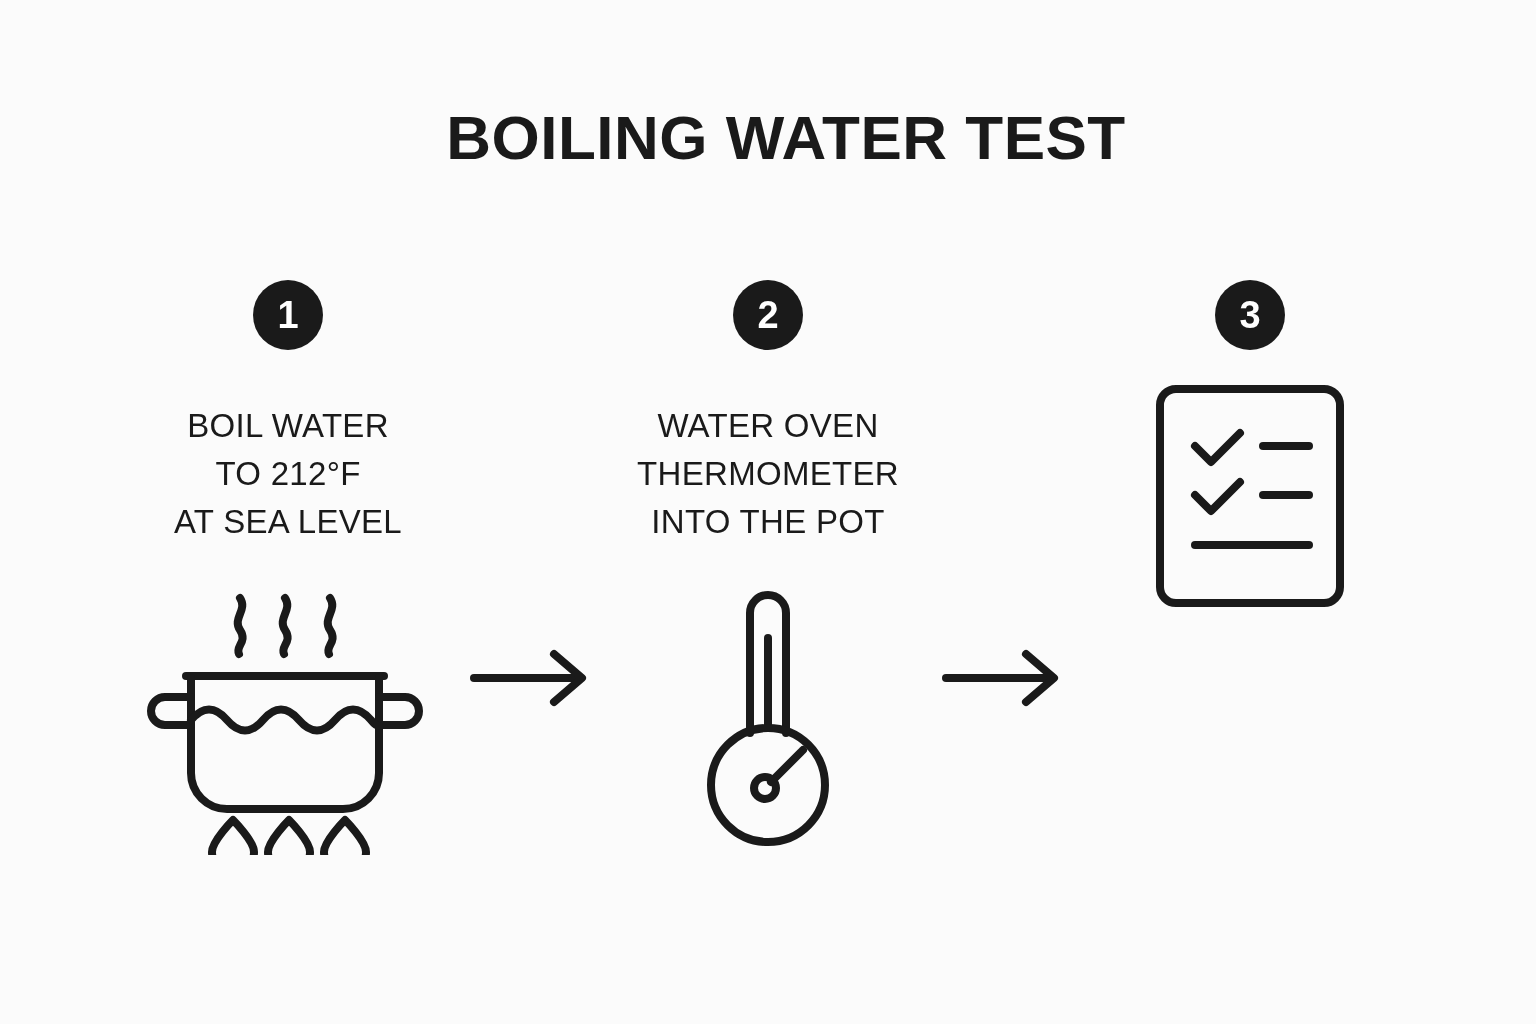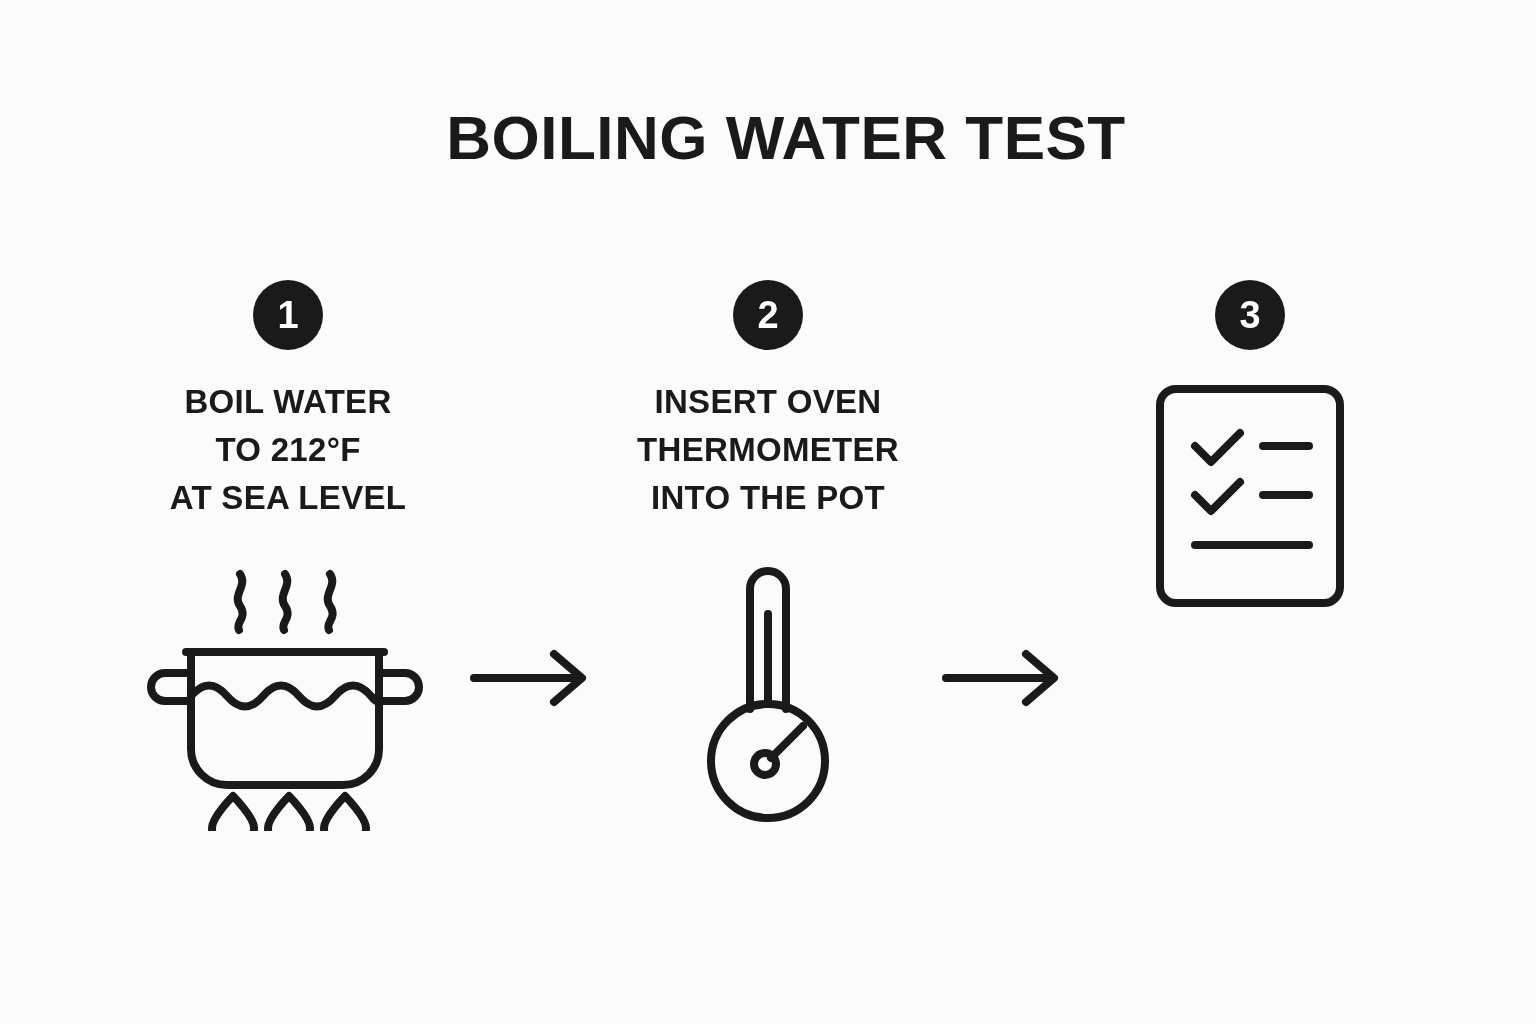--- a/index.html
+++ b/index.html
@@ -74,24 +74,24 @@
     display: flex;
     align-items: center;
     justify-content: center;
     font-size: 38px;
     font-weight: 700;
     line-height: 1;
     flex: 0 0 auto;
   }
 
   .step-label {
-    margin-top: 28px;
+    margin-top: 52px;
     text-align: center;
     font-size: 33px;
-    font-weight: 700;
+    font-weight: 400;
     line-height: 48px;
     letter-spacing: 0.3px;
     color: #1a1a1a;
     white-space: pre-line;
   }
 
   .icon-slot {
     margin-top: 34px;
     height: 270px;
     display: flex;
@@ -148,21 +148,21 @@
           <path d="M90 240 C90 240, 69 261, 69 272 A21 21 0 0 0 111 272 C111 261, 90 240, 90 240 Z"></path>
           <path d="M146 240 C146 240, 125 261, 125 272 A21 21 0 0 0 167 272 C167 261, 146 240, 146 240 Z"></path>
           <path d="M202 240 C202 240, 181 261, 181 272 A21 21 0 0 0 223 272 C223 261, 202 240, 202 240 Z"></path>
         </svg>
       </div>
     </div>
 
     <div class="step step-2">
       <div class="badge">2</div>
 
-      <div class="step-label">INSERT OVEN
+      <div class="step-label">WATER OVEN
 THERMOMETER
 INTO THE POT</div>
 
       <div class="icon-slot">
 
         <svg width="150" height="270" viewBox="0 0 150 270" fill="none" stroke="#1a1a1a" stroke-width="8" stroke-linecap="round" stroke-linejoin="round">
 
           <path d="M57 153 L57 33 A18 18 0 0 1 93 33 L93 153"></path>
 
           <path d="M75 148 L75 58"></path>

